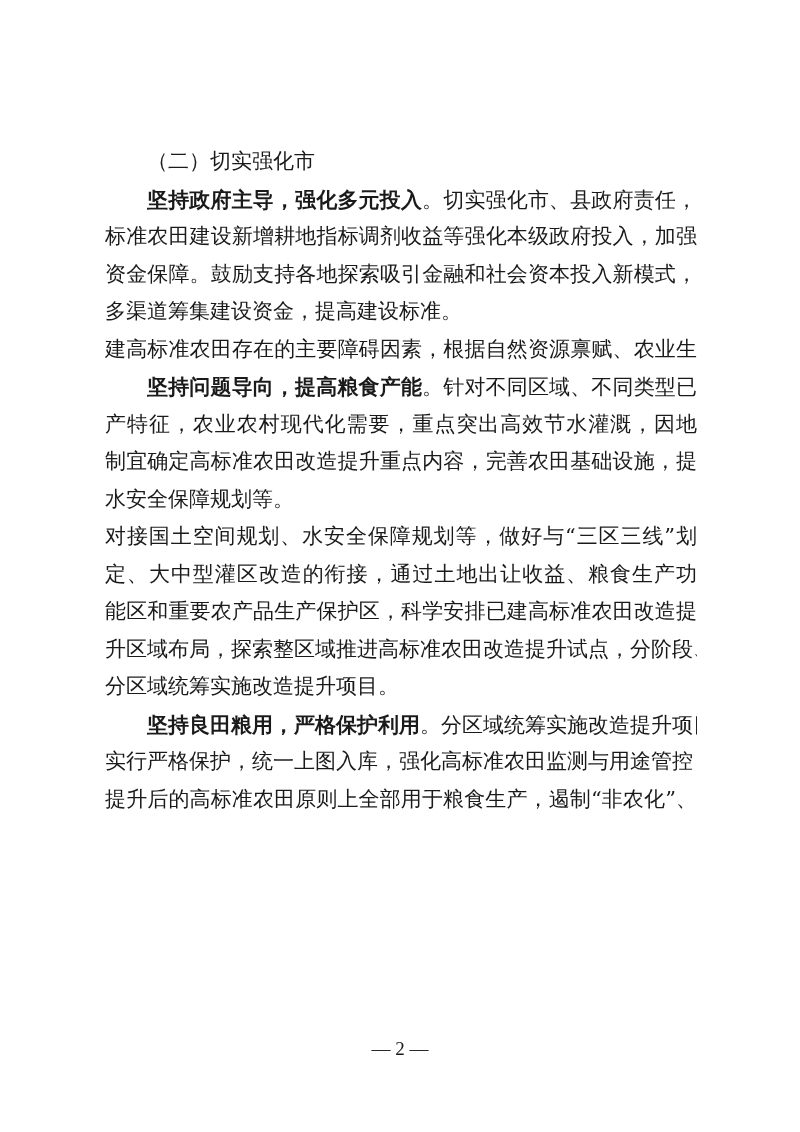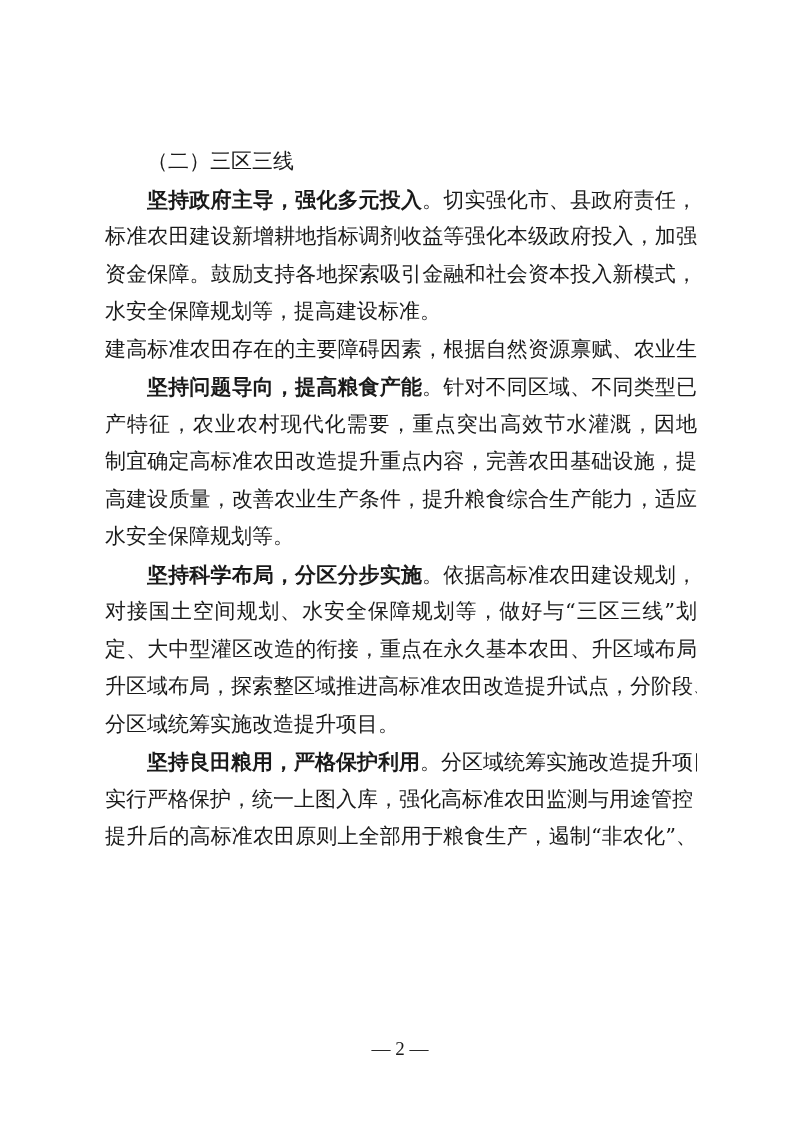--- a/index.html
+++ b/index.html
@@ -12,37 +12,36 @@
   .indent { padding-left: 42px; }
   .heading { text-align-last: left; }
   .bold { font-weight: bold; font-family: Liberation Sans, sans-serif; }
   .footer { position: absolute; top: 1038px; left: 0; width: 800px; text-align: center;
             font-size: 19px; font-family: "Liberation Serif", "DejaVu Serif", serif; }
 </style>
 </head>
 <body>
 
 <div class="page">
-  <div class="line indent heading">（二）三区三线</div>
+  <div class="line indent heading">（二）切实强化市</div>
 
   <div class="line indent"><span class="bold">坚持政府主导，强化多元投入</span><span>。切实强化市、县政府责任，</span></div>
   <div class="line">标准农田建设新增耕地指标调剂收益等强化本级政府投入，加强</div>
   <div class="line">资金保障。鼓励支持各地探索吸引金融和社会资本投入新模式，</div>
-  <div class="line last">水安全保障规划等，提高建设标准。</div>
+  <div class="line last">多渠道筹集建设资金，提高建设标准。</div>
 
   <div class="line">建高标准农田存在的主要障碍因素，根据自然资源禀赋、农业生</div>
   <div class="line indent"><span class="bold">坚持问题导向，提高粮食产能</span><span>。针对不同区域、不同类型已</span></div>
   <div class="line">产特征，农业农村现代化需要，重点突出高效节水灌溉，因地</div>
   <div class="line">制宜确定高标准农田改造提升重点内容，完善农田基础设施，提</div>
-  <div class="line">高建设质量，改善农业生产条件，提升粮食综合生产能力，适应</div>
   <div class="line last">水安全保障规划等。</div>
 
-  <div class="line indent"><span class="bold">坚持科学布局，分区分步实施</span><span>。依据高标准农田建设规划，</span></div>
   <div class="line">对接国土空间规划、水安全保障规划等，做好与“三区三线”划</div>
-  <div class="line">定、大中型灌区改造的衔接，重点在永久基本农田、升区域布局</div>
+  <div class="line">定、大中型灌区改造的衔接，通过土地出让收益、粮食生产功</div>
+  <div class="line">能区和重要农产品生产保护区，科学安排已建高标准农田改造提</div>
   <div class="line">升区域布局，探索整区域推进高标准农田改造提升试点，分阶段、</div>
   <div class="line last">分区域统筹实施改造提升项目。</div>
 
   <div class="line indent"><span class="bold">坚持良田粮用，严格保护利用</span><span>。分区域统筹实施改造提升项目</span></div>
   <div class="line">实行严格保护，统一上图入库，强化高标准农田监测与用途管控，</div>
   <div class="line">提升后的高标准农田原则上全部用于粮食生产，遏制“非农化”、</div>
 </div>
 
 <div class="footer">— 2 —</div>
 

